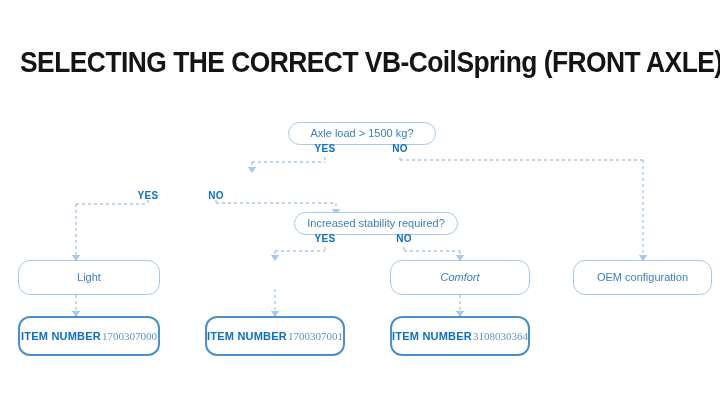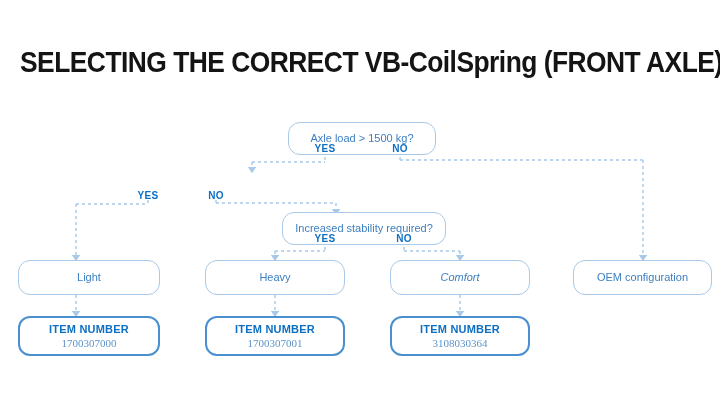--- a/index.html
+++ b/index.html
@@ -40,28 +40,28 @@
     background:#ffffff;
     color:#3d7fc1;
     display:flex;
     align-items:center;
     justify-content:center;
     text-align:center;
     font-size:11px;
     line-height:13px;
     white-space:nowrap;
   }
-  .node.decision{ height:33px; border-radius:12px; }
+  .node.decision{ height:23px; border-radius:12px; }
   .node.result{ height:35px; border-radius:12px; }
 
   .node.item{
     height:40px;
     border:2px solid #4a90d0;
     border-radius:12px;
-    flex-direction:column;
+    flex-direction:row;
     justify-content:center;
     gap:1px;
   }
   .item .item-label{
     font-weight:bold;
     font-size:11px;
     line-height:13px;
     color:#0d6fc4;
     letter-spacing:0.2px;
   }
@@ -131,31 +131,28 @@
 
   <div class="node decision" style="left:288px; top:122px; width:148px;">
     <span>Axle load &gt; 1500 kg?</span>
   </div>
   <div class="branch" style="left:300px; top:143px; width:50px;">YES</div>
   <div class="branch" style="left:378px; top:143px; width:44px;">NO</div>
 
   <div class="branch" style="left:124px; top:190px; width:48px;">YES</div>
   <div class="branch" style="left:195px; top:190px; width:42px;">NO</div>
 
-  <div class="node decision" style="left:282px; top:212px; width:164px;">
+  <div class="node decision" style="left:294px; top:212px; width:164px;">
     <span>Increased stability required?</span>
   </div>
   <div class="branch" style="left:300px; top:233px; width:50px;">YES</div>
   <div class="branch" style="left:382px; top:233px; width:44px;">NO</div>
 
   <div class="node result" style="left:18px; top:260px; width:142px;">
     <span>Light</span>
-  </div>
-  <div class="node result" style="left:205px; top:260px; width:140px;">
-    <span>Heavy</span>
   </div>
   <div class="node result" style="left:390px; top:260px; width:140px;font-style:italic;">
     <span>Comfort</span>
   </div>
   <div class="node result" style="left:573px; top:260px; width:139px;align-items:center;">
     <span>OEM configuration</span>
   </div>
 
   <div class="node item" style="left:18px; top:316px; width:142px;">
     <span class="item-label">ITEM NUMBER</span>

